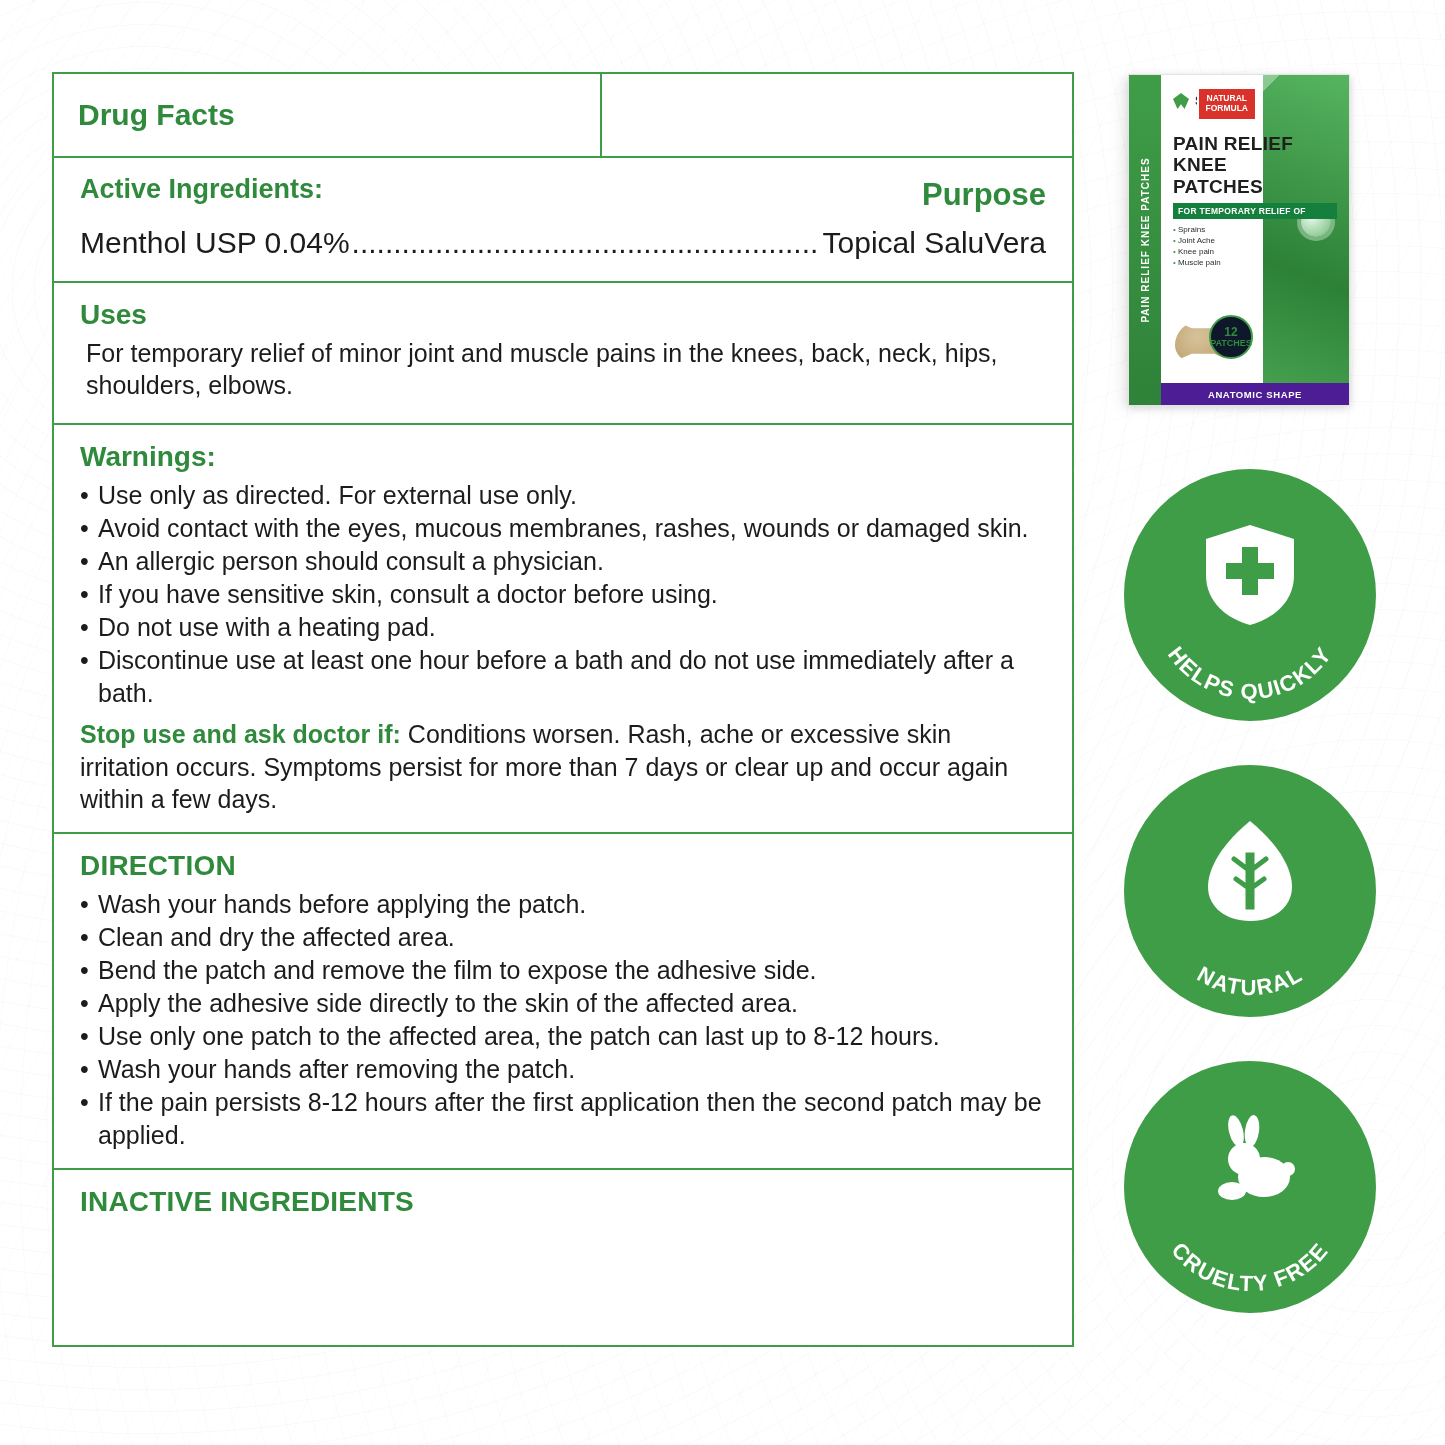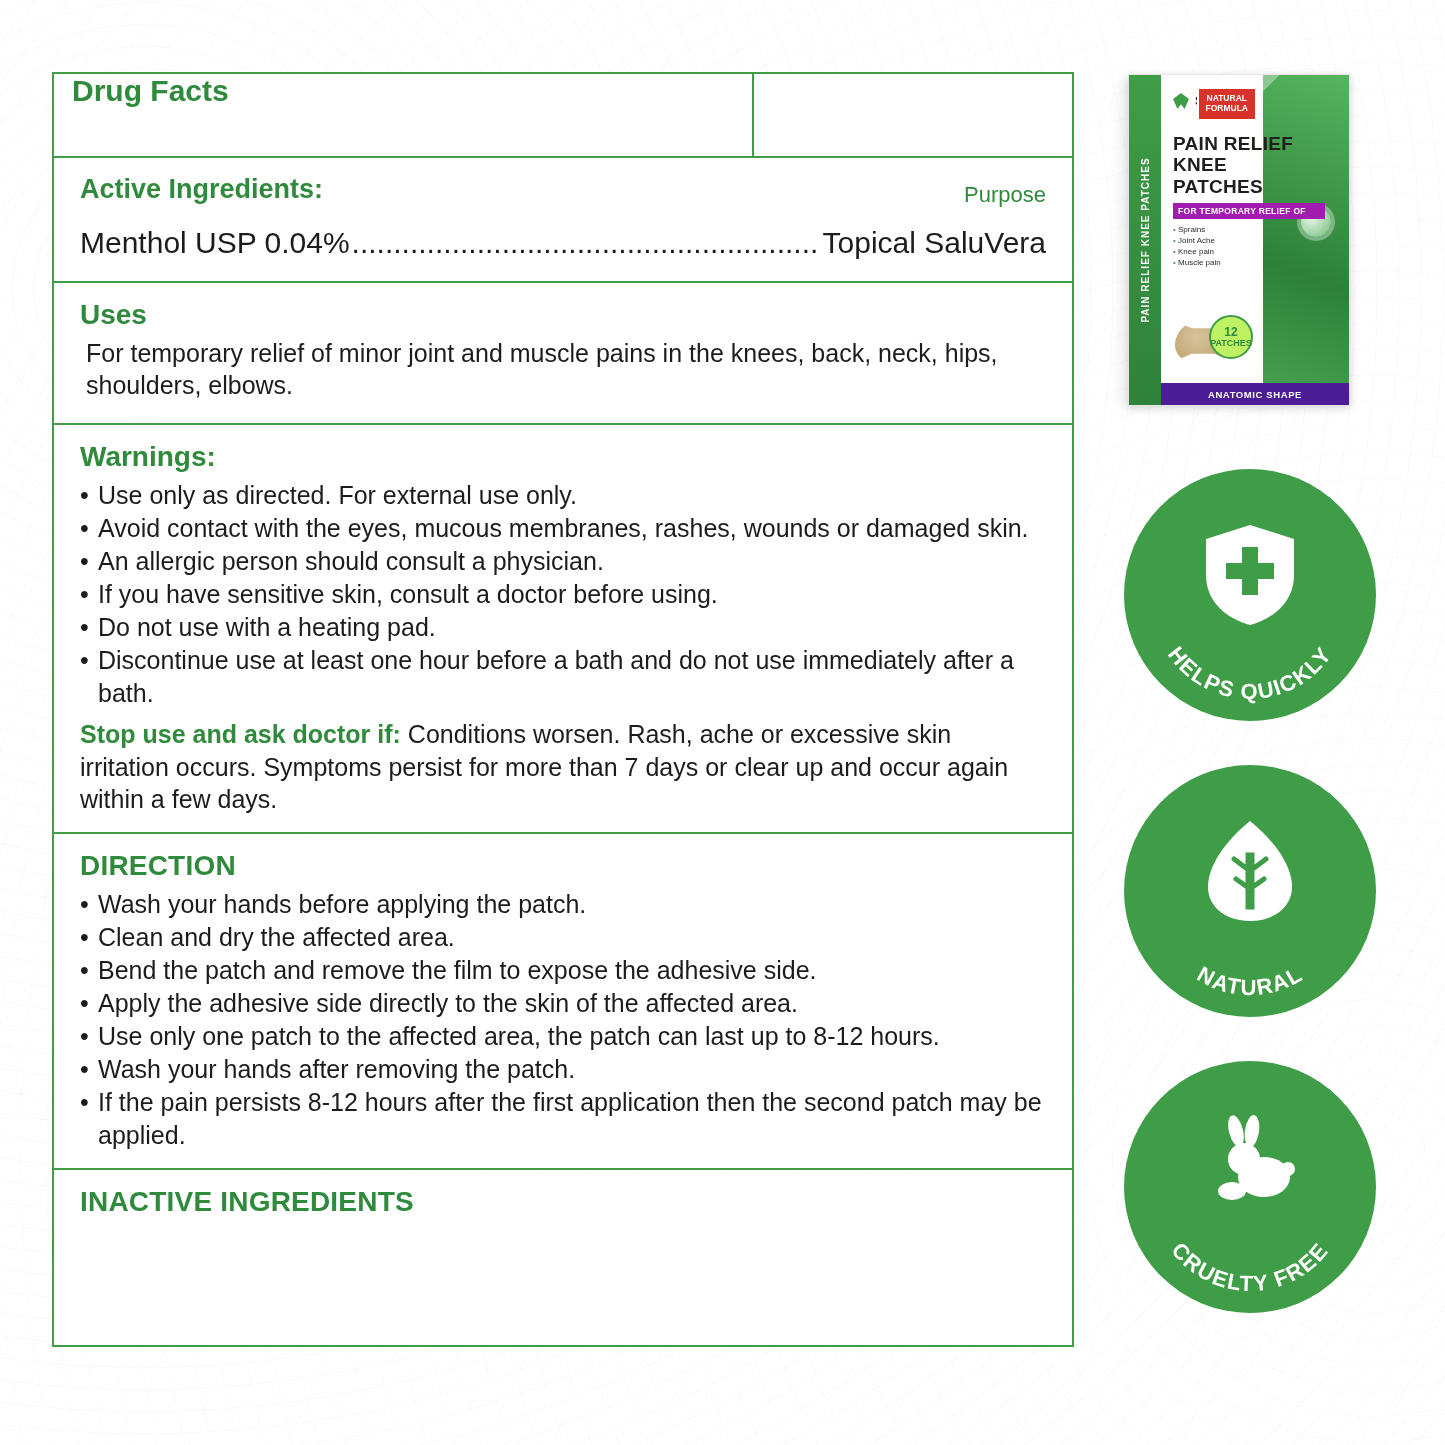--- a/index.html
+++ b/index.html
@@ -31,33 +31,33 @@
     left: 52px; top: 72px;
     width: 1022px; height: 1275px;
     border: 2px solid #3f9d48;
     background: rgba(255,255,255,0.82);
   }
   .row { border-bottom: 2px solid #3f9d48; }
   .row:last-child { border-bottom: none; }
 
   .title-row { display: flex; height: 84px; }
   .title-cell {
-    width: 700px;
+    width: 548px;
     border-right: 2px solid #3f9d48;
-    display: flex; 
-    padding-left: 18px;
+    display: flex; align-items: center;
+    padding-left: 24px;
   }
   .title-cell .t {
     color: #2f8a3c; font-weight: bold; font-size: 30px;
   }
   .title-right { flex: 1; }
 
   .ai-row { display: flex; height: 62px; align-items: center; padding: 0 26px; }
   .ai-label { color: #2f8a3c; font-size: 27px; font-weight: bold; }
-  .ai-purpose { margin-left: auto; color: #2f8a3c; font-size: 22px; font-weight: normal; margin-top: 11px; }
+  .ai-purpose { margin-left: auto; color: #2f8a3c; font-size: 31px; font-weight: bold; margin-top: 11px; }
 
   .ai-line {
     padding: 6px 26px 21px 26px;
     font-size: 30px; color: #1c1c1c;
     display: flex; align-items: baseline;
     white-space: nowrap;
   }
   .ai-line .dots {
     flex: 1; overflow: hidden; color: #1c1c1c;
     margin: 0 2px;
@@ -144,41 +144,41 @@
     font-size: 8.5px; font-weight: bold; line-height: 1.15;
     text-align: center; padding: 5px 7px; border-radius: 2px;
     border: 2px solid #fff;
   }
   .box-title {
     position: absolute; left: 44px; top: 58px; width: 130px;
     color: #1f1f1f; font-weight: bold; font-size: 19px; line-height: 1.12;
     letter-spacing: 0.3px;
   }
   .box-sub {
-    position: absolute; left: 44px; top: 128px; width: 152px;
-    background: #a21caf; color: #fff; font-size: 8.5px; font-weight: bold;
+    position: absolute; left: 44px; top: 128px; width: 164px;
+    background: #15803d; color: #fff; font-size: 8.5px; font-weight: bold;
     padding: 3px 5px; letter-spacing: 0.3px;
   }
   .box-list {
     position: absolute; left: 44px; top: 150px; width: 150px;
     display: grid; grid-template-columns: 1fr; gap: 2px 6px;
     font-size: 8px; color: #2a2a2a;
   }
   .box-list span::before { content: "• "; color: #3f9d48; }
   .patch-img {
     position: absolute; left: 46px; bottom: 44px;
     width: 56px; height: 40px;
     background: radial-gradient(circle at 40% 40%, #d7c39a, #b99b68);
     border-radius: 28px 28px 18px 18px;
     clip-path: polygon(0 0, 30% 18%, 70% 18%, 100% 0, 100% 100%, 70% 82%, 30% 82%, 0 100%);
   }
   .patch-count {
     position: absolute; right: 96px; bottom: 46px;
     width: 44px; height: 44px; border-radius: 50%;
-    background: #bef264; border: 2px solid #3f9d48;
+    background: #0f172a; border: 2px solid #3f9d48;
     color: #2f8a3c; font-size: 9px; font-weight: bold;
     display: flex; flex-direction: column; align-items: center; justify-content: center;
     line-height: 1.05;
   }
   .patch-count .num { font-size: 12px; }
   .box-footer {
     position: absolute; left: 32px; right: 0; bottom: 0; height: 22px;
     background: #4c1d95; color: #fff;
     font-size: 9.5px; font-weight: bold; letter-spacing: 0.6px;
     display: flex; align-items: center; justify-content: center;

